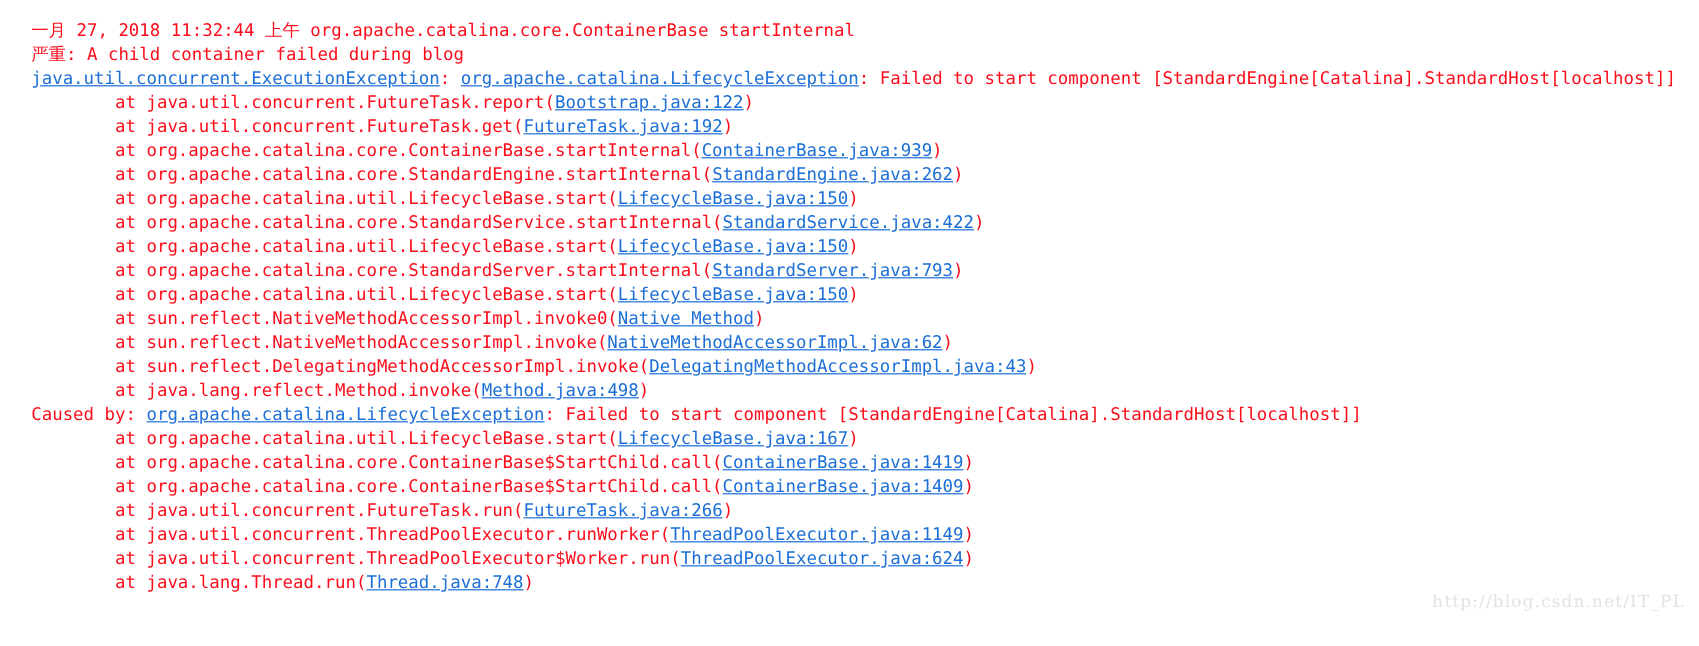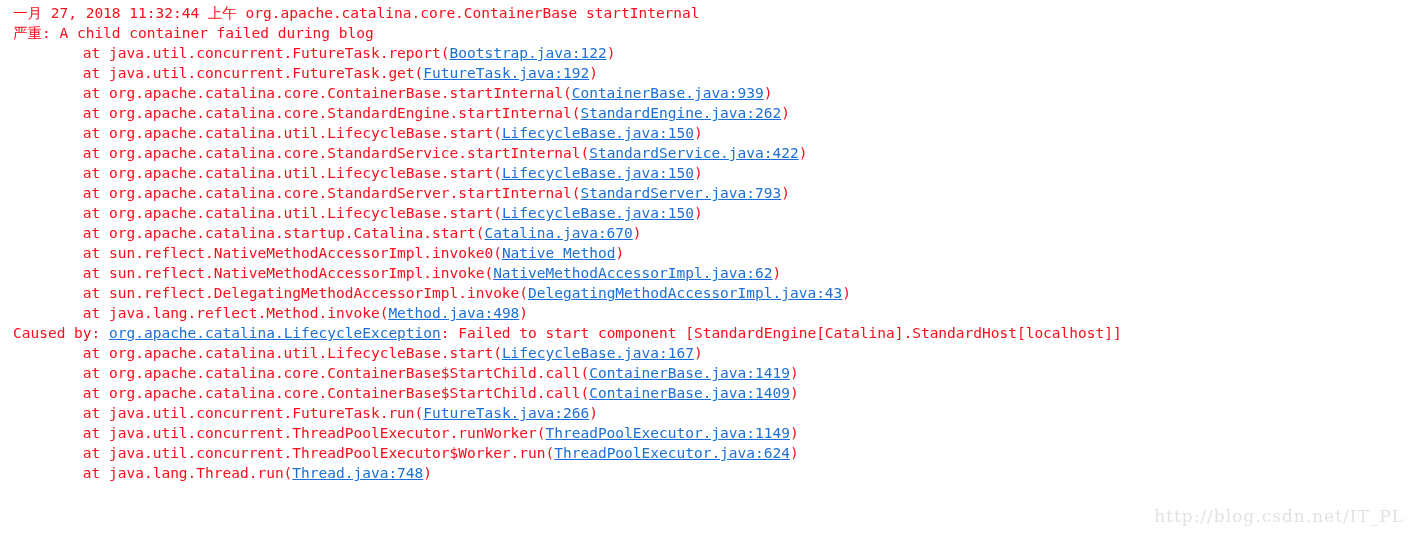--- a/index.html
+++ b/index.html
@@ -10,21 +10,21 @@
   body {
     width: 1416px;
     height: 538px;
     overflow: hidden;
     font-family: "DejaVu Sans Mono", "Liberation Mono", monospace;
   }
   #console {
     position: relative;
     width: 1416px;
     height: 538px;
-    padding: 3px;
+    padding: 16px;
     box-sizing: border-box;
     background: #ffffff;
   }
   .log-line {
     height: 20px;
     line-height: 20px;
     font-size: 14.5px;
     letter-spacing: 0px;
     white-space: pre;
     padding-left: 10px;
@@ -35,46 +35,46 @@
     color: #fc0d1b;
   }
   .seg-link {
     color: #1c6fd6;
     text-decoration: underline;
     text-underline-offset: 1px;
   }
   .watermark {
     position: absolute;
     right: 12px;
-    bottom: 12px;
+    bottom: 28px;
     font-family: "DejaVu Serif", "Liberation Serif", serif;
-    font-size: 17px;
+    font-size: 14px;
     letter-spacing: 1px;
     color: #e2e2e2;
     white-space: pre;
     pointer-events: none;
   }
 </style>
 </head>
 <body>
 
 <div id="console">
   <div id="log-lines">
       <div class="log-line"><span class="seg-plain">一月 27, 2018 11:32:44 上午 org.apache.catalina.core.ContainerBase startInternal</span></div>
       <div class="log-line"><span class="seg-plain">严重: A child container failed during blog</span></div>
+      <div class="log-line"><span class="seg-link">java.util.concurrent.ExecutionException</span><span class="seg-plain">: </span><span class="seg-link">org.apache.catalina.LifecycleException</span><span class="seg-plain">: Failed to start component [StandardEngine[Catalina].StandardHost[localhost]]</span></div>
       <div class="log-line"><span class="seg-plain">        at java.util.concurrent.FutureTask.report(</span><span class="seg-link">Bootstrap.java:122</span><span class="seg-plain">)</span></div>
       <div class="log-line"><span class="seg-plain">        at java.util.concurrent.FutureTask.get(</span><span class="seg-link">FutureTask.java:192</span><span class="seg-plain">)</span></div>
       <div class="log-line"><span class="seg-plain">        at org.apache.catalina.core.ContainerBase.startInternal(</span><span class="seg-link">ContainerBase.java:939</span><span class="seg-plain">)</span></div>
       <div class="log-line"><span class="seg-plain">        at org.apache.catalina.core.StandardEngine.startInternal(</span><span class="seg-link">StandardEngine.java:262</span><span class="seg-plain">)</span></div>
       <div class="log-line"><span class="seg-plain">        at org.apache.catalina.util.LifecycleBase.start(</span><span class="seg-link">LifecycleBase.java:150</span><span class="seg-plain">)</span></div>
       <div class="log-line"><span class="seg-plain">        at org.apache.catalina.core.StandardService.startInternal(</span><span class="seg-link">StandardService.java:422</span><span class="seg-plain">)</span></div>
       <div class="log-line"><span class="seg-plain">        at org.apache.catalina.util.LifecycleBase.start(</span><span class="seg-link">LifecycleBase.java:150</span><span class="seg-plain">)</span></div>
       <div class="log-line"><span class="seg-plain">        at org.apache.catalina.core.StandardServer.startInternal(</span><span class="seg-link">StandardServer.java:793</span><span class="seg-plain">)</span></div>
       <div class="log-line"><span class="seg-plain">        at org.apache.catalina.util.LifecycleBase.start(</span><span class="seg-link">LifecycleBase.java:150</span><span class="seg-plain">)</span></div>
-      <div class="log-line"><span class="seg-plain">        at org.apache.catalina.startup.Catalina.start(</span><span class="seg-link">Catalina.java:670</span><span class="seg-plain">)</span></div>
       <div class="log-line"><span class="seg-plain">        at sun.reflect.NativeMethodAccessorImpl.invoke0(</span><span class="seg-link">Native Method</span><span class="seg-plain">)</span></div>
       <div class="log-line"><span class="seg-plain">        at sun.reflect.NativeMethodAccessorImpl.invoke(</span><span class="seg-link">NativeMethodAccessorImpl.java:62</span><span class="seg-plain">)</span></div>
       <div class="log-line"><span class="seg-plain">        at sun.reflect.DelegatingMethodAccessorImpl.invoke(</span><span class="seg-link">DelegatingMethodAccessorImpl.java:43</span><span class="seg-plain">)</span></div>
       <div class="log-line"><span class="seg-plain">        at java.lang.reflect.Method.invoke(</span><span class="seg-link">Method.java:498</span><span class="seg-plain">)</span></div>
       <div class="log-line"><span class="seg-plain">Caused by: </span><span class="seg-link">org.apache.catalina.LifecycleException</span><span class="seg-plain">: Failed to start component [StandardEngine[Catalina].StandardHost[localhost]]</span></div>
       <div class="log-line"><span class="seg-plain">        at org.apache.catalina.util.LifecycleBase.start(</span><span class="seg-link">LifecycleBase.java:167</span><span class="seg-plain">)</span></div>
       <div class="log-line"><span class="seg-plain">        at org.apache.catalina.core.ContainerBase$StartChild.call(</span><span class="seg-link">ContainerBase.java:1419</span><span class="seg-plain">)</span></div>
       <div class="log-line"><span class="seg-plain">        at org.apache.catalina.core.ContainerBase$StartChild.call(</span><span class="seg-link">ContainerBase.java:1409</span><span class="seg-plain">)</span></div>
       <div class="log-line"><span class="seg-plain">        at java.util.concurrent.FutureTask.run(</span><span class="seg-link">FutureTask.java:266</span><span class="seg-plain">)</span></div>
       <div class="log-line"><span class="seg-plain">        at java.util.concurrent.ThreadPoolExecutor.runWorker(</span><span class="seg-link">ThreadPoolExecutor.java:1149</span><span class="seg-plain">)</span></div>

